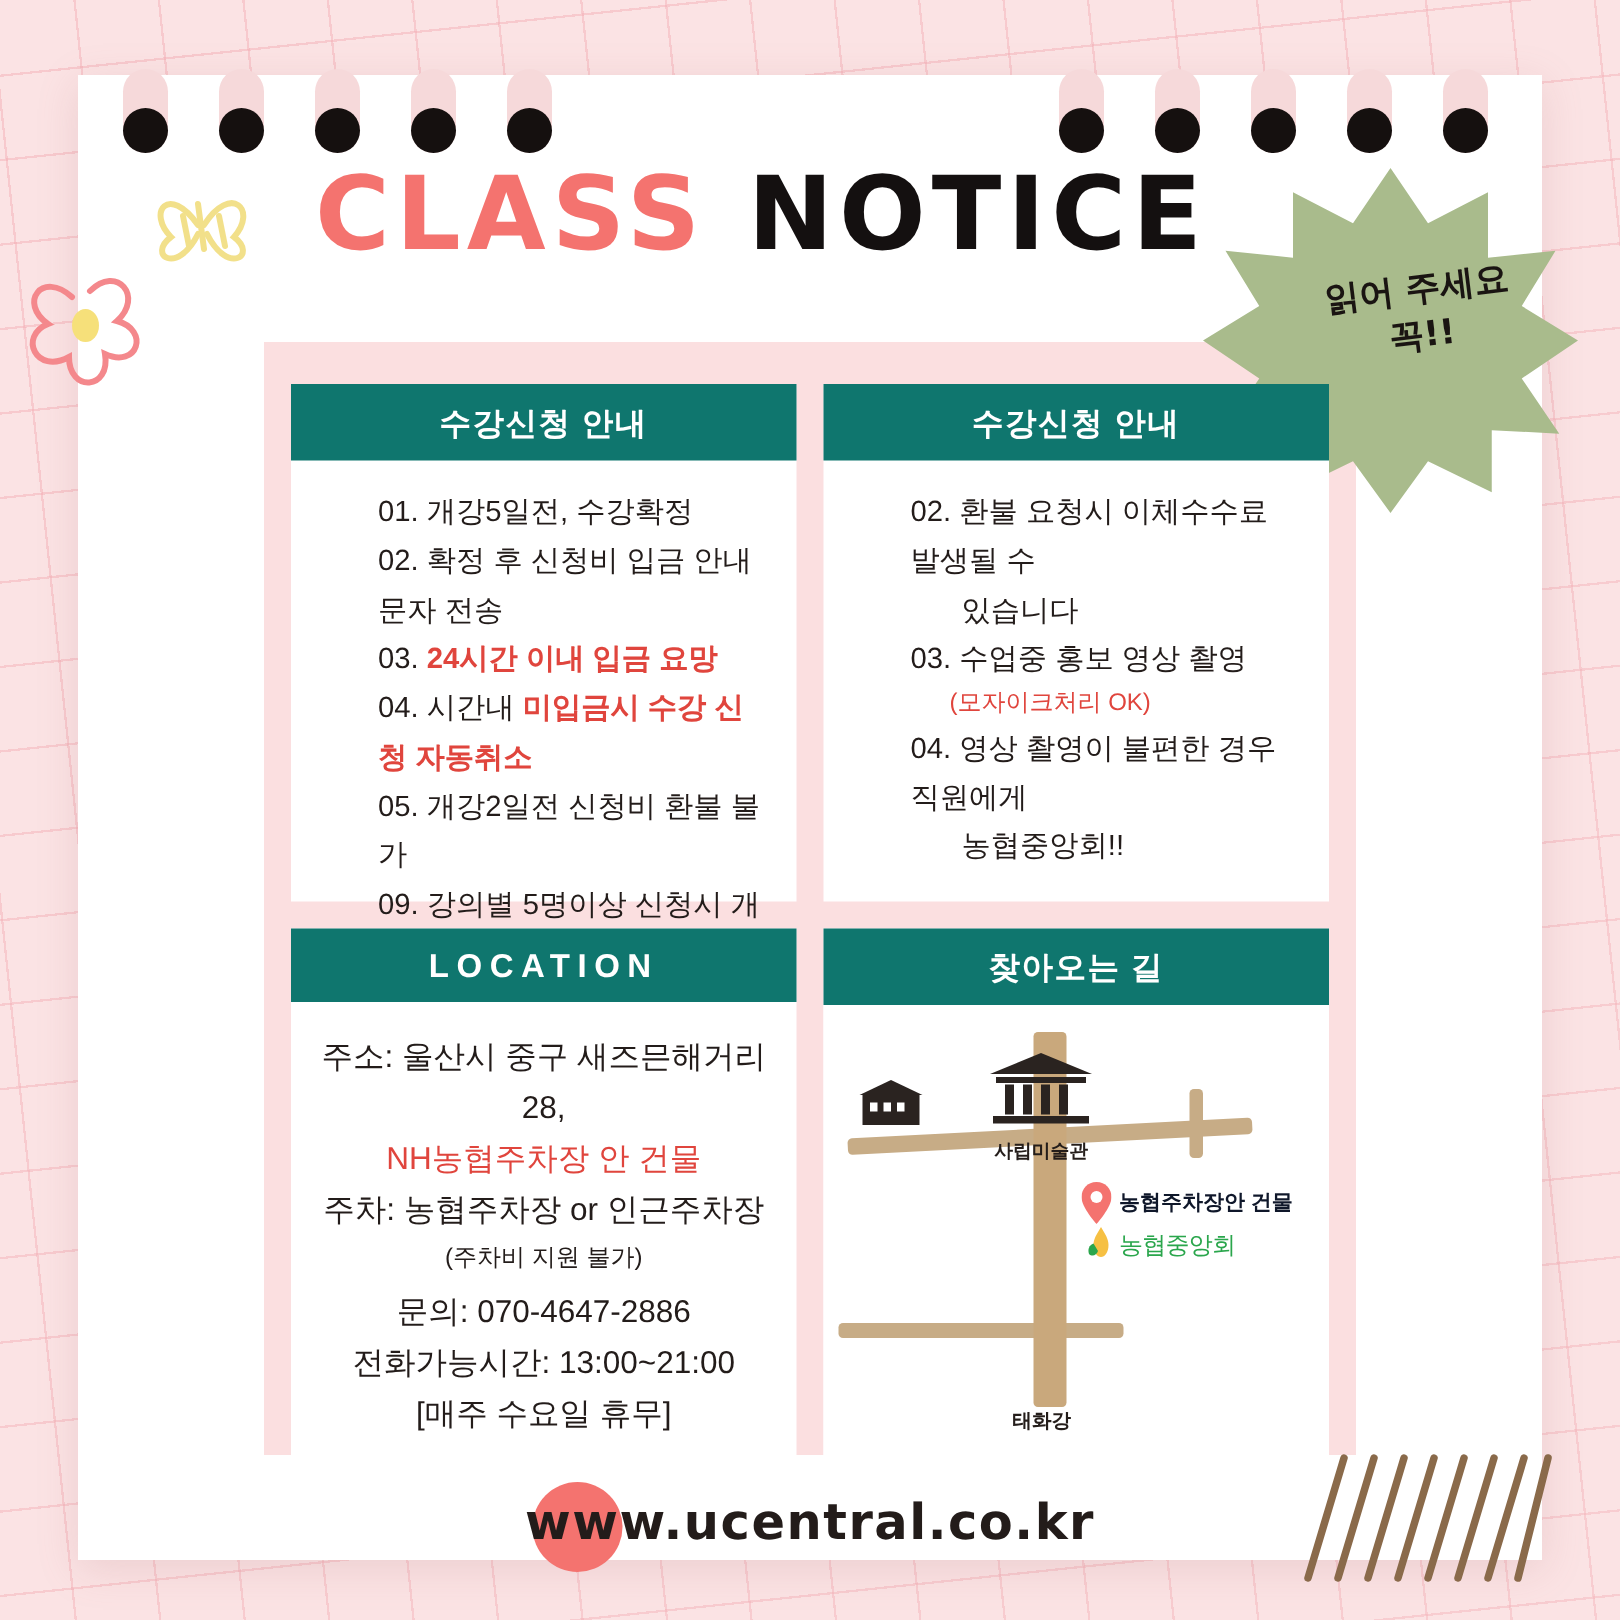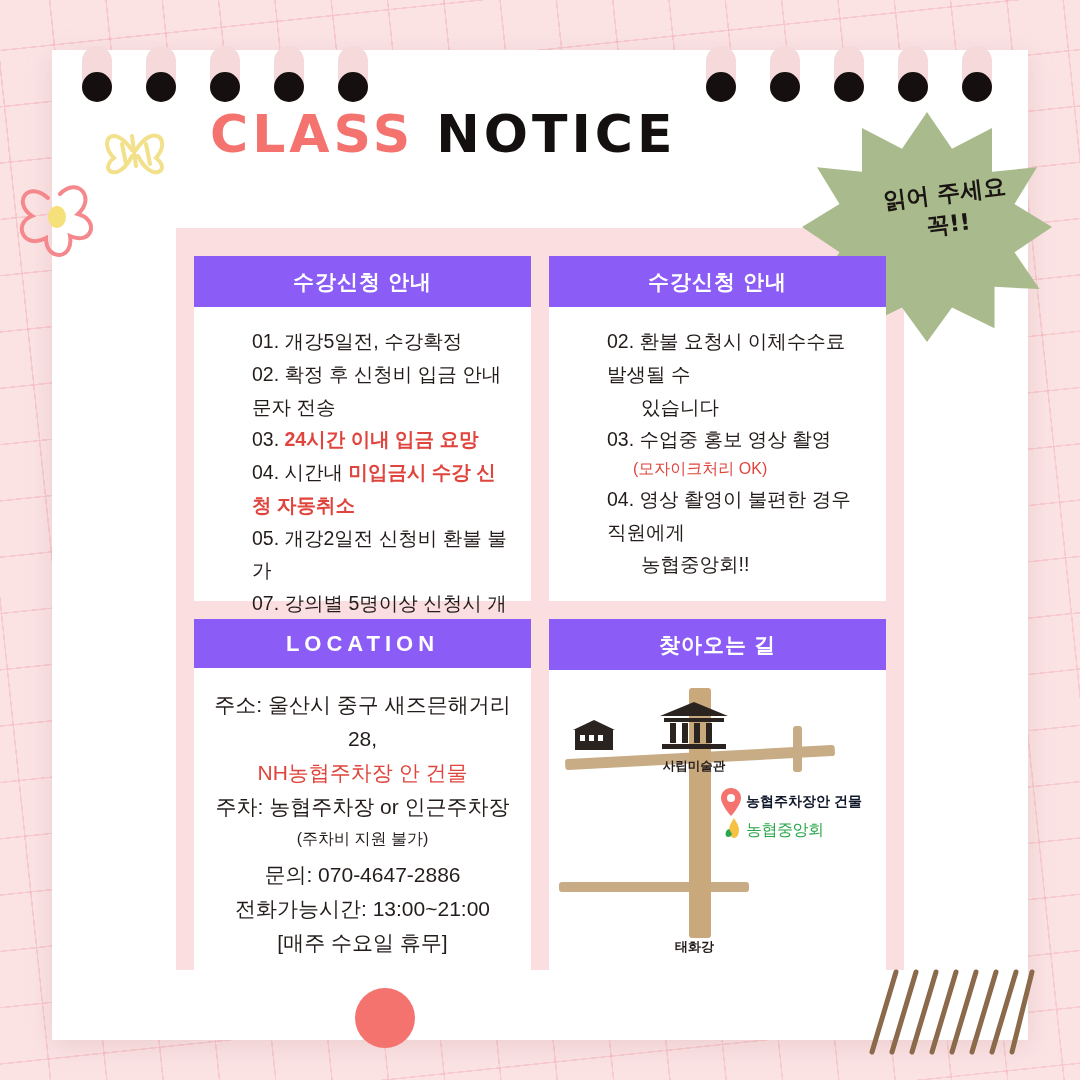--- a/index.html
+++ b/index.html
@@ -77,21 +77,21 @@
     line-height: 1.35;
     transform: rotate(-7deg);
   }
   
   .title {
     position: absolute;
     left: 210px; top: 104px;
     z-index: 5;
     font-family: "DejaVu Sans", sans-serif;
     font-weight: bold;
-    font-size: 52px;
+    font-size: 68px;
     letter-spacing: 4px;
     white-space: nowrap;
   }
   .title .word1 { color: #f4736f; }
   .title .word2 { color: #141010; }
   
   .doodle-flower {
     position: absolute;
     left: 8px; top: 168px;
     width: 110px; height: 110px;
@@ -127,21 +127,21 @@
     grid-template-rows: 345px 1fr;
     gap: 18px 18px;
     padding: 28px 18px 28px 18px;
   }
   .card {
     background: #ffffff;
     display: flex;
     flex-direction: column;
   }
   .card-head {
-    background: #8b5cf6;
+    background: #0f766e;
     color: #ffffff;
     font-weight: bold;
     font-size: 21px;
     letter-spacing: 1px;
     text-align: center;
     padding: 12px 3px 11px;
   }
   .card-head.spaced { letter-spacing: 5px; font-size: 22px; }
   .card-body {
     padding: 18px 20px 10px 22px;
@@ -341,21 +341,21 @@
         <span class="li">
           <span>03.</span><span class="hl"> 24시간 이내 입금 요망</span>
         </span>
         <span class="li">
           <span>04.</span><span> 시간내 </span><span class="hl">미입금시 수강 신청 자동취소</span>
         </span>
         <span class="li">
           <span>05.</span><span> 개강2일전 신청비 환불 불가</span>
         </span>
         <span class="li">
-          <span>07.</span><span> 강의별 5명이상 신청시 개강</span>
+          <span>09.</span><span> 강의별 5명이상 신청시 개강</span>
           <span class="cont">(미만시 폐강)</span>
         </span>
       </div>
     </div>
 
     <div class="card">
       <div class="card-head">수강신청 안내</div>
       <div class="card-body">
         <span class="li">
           <span>02.</span><span> 환불 요청시 이체수수료 발생될 수</span>
@@ -433,15 +433,16 @@
         </div>
 
         <div class="river-label">태화강</div>
       </div>
     </div>
 
   </div>
 
   <div class="url-badge">
     <div class="url-dot"></div>
+    <span class="url-text">www.ucentral.co.kr</span>
   </div>
 
 </div>
 
 </body></html>

